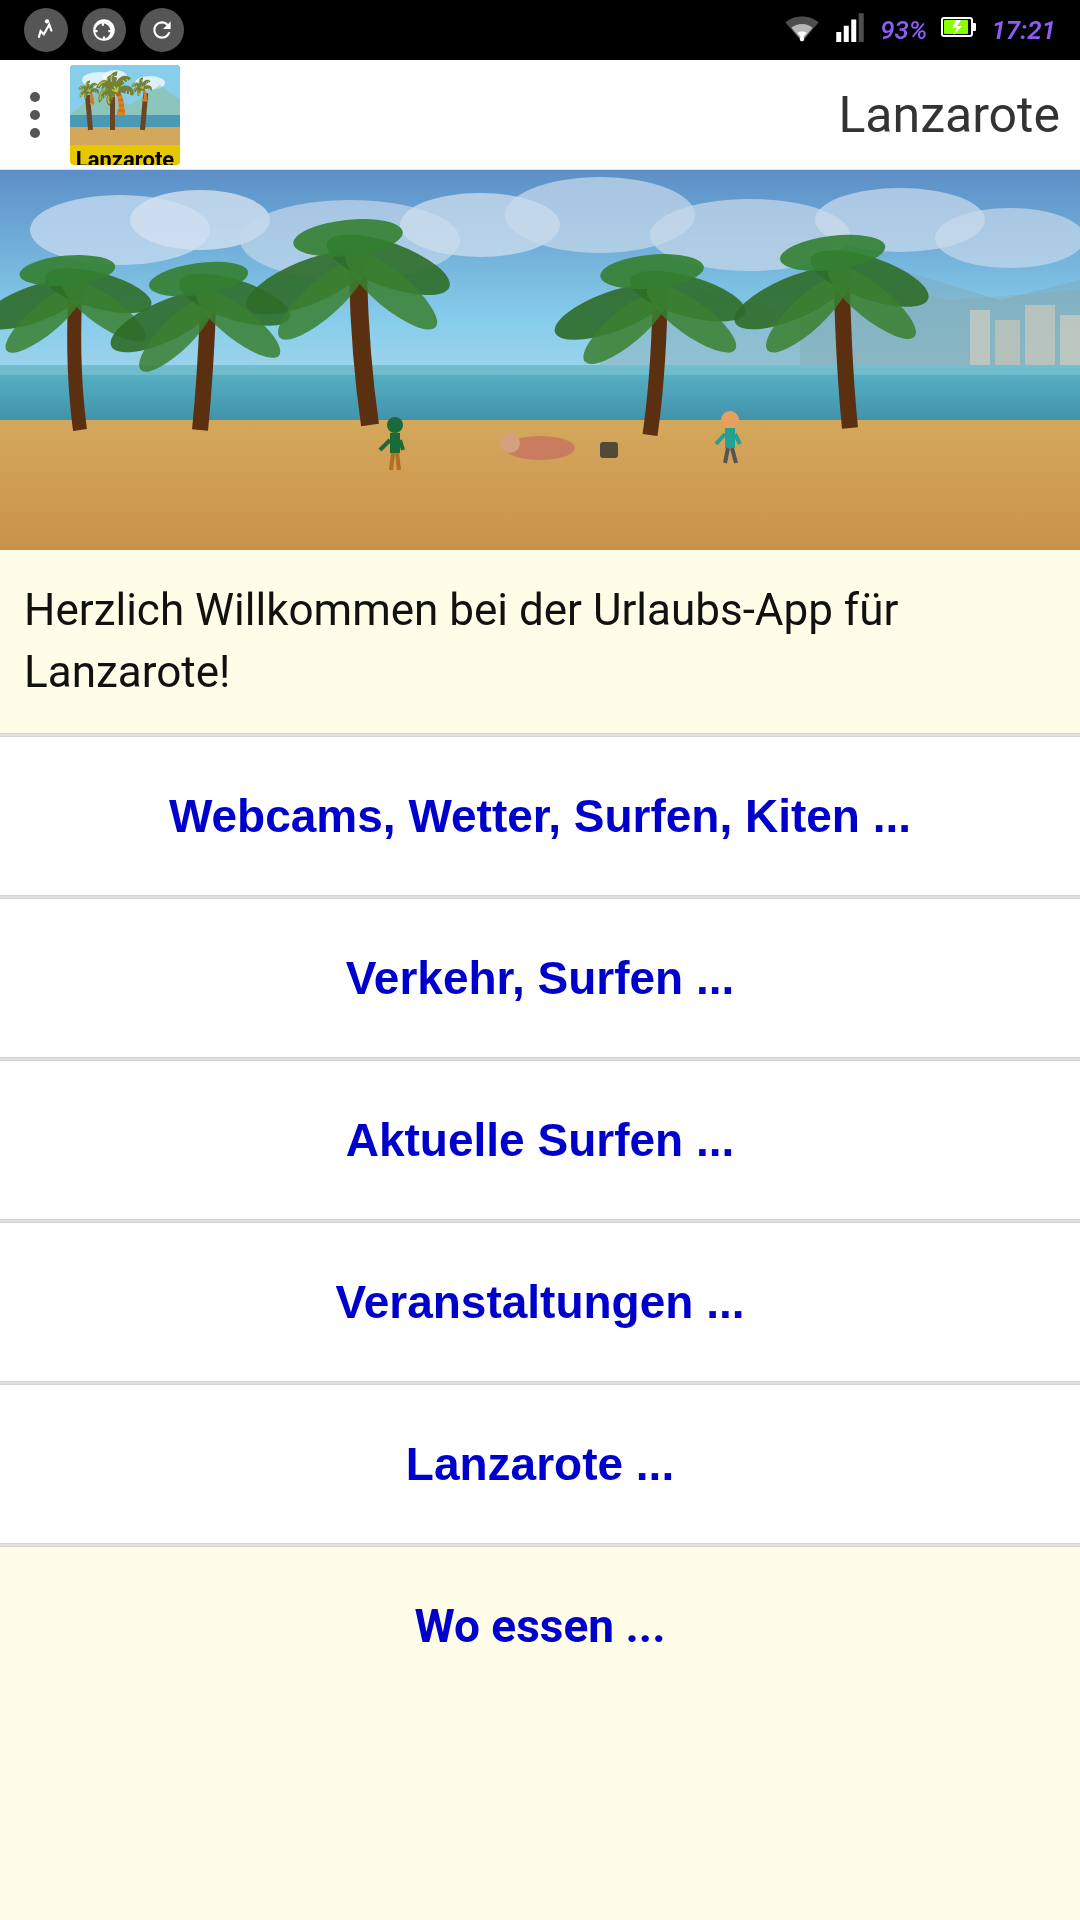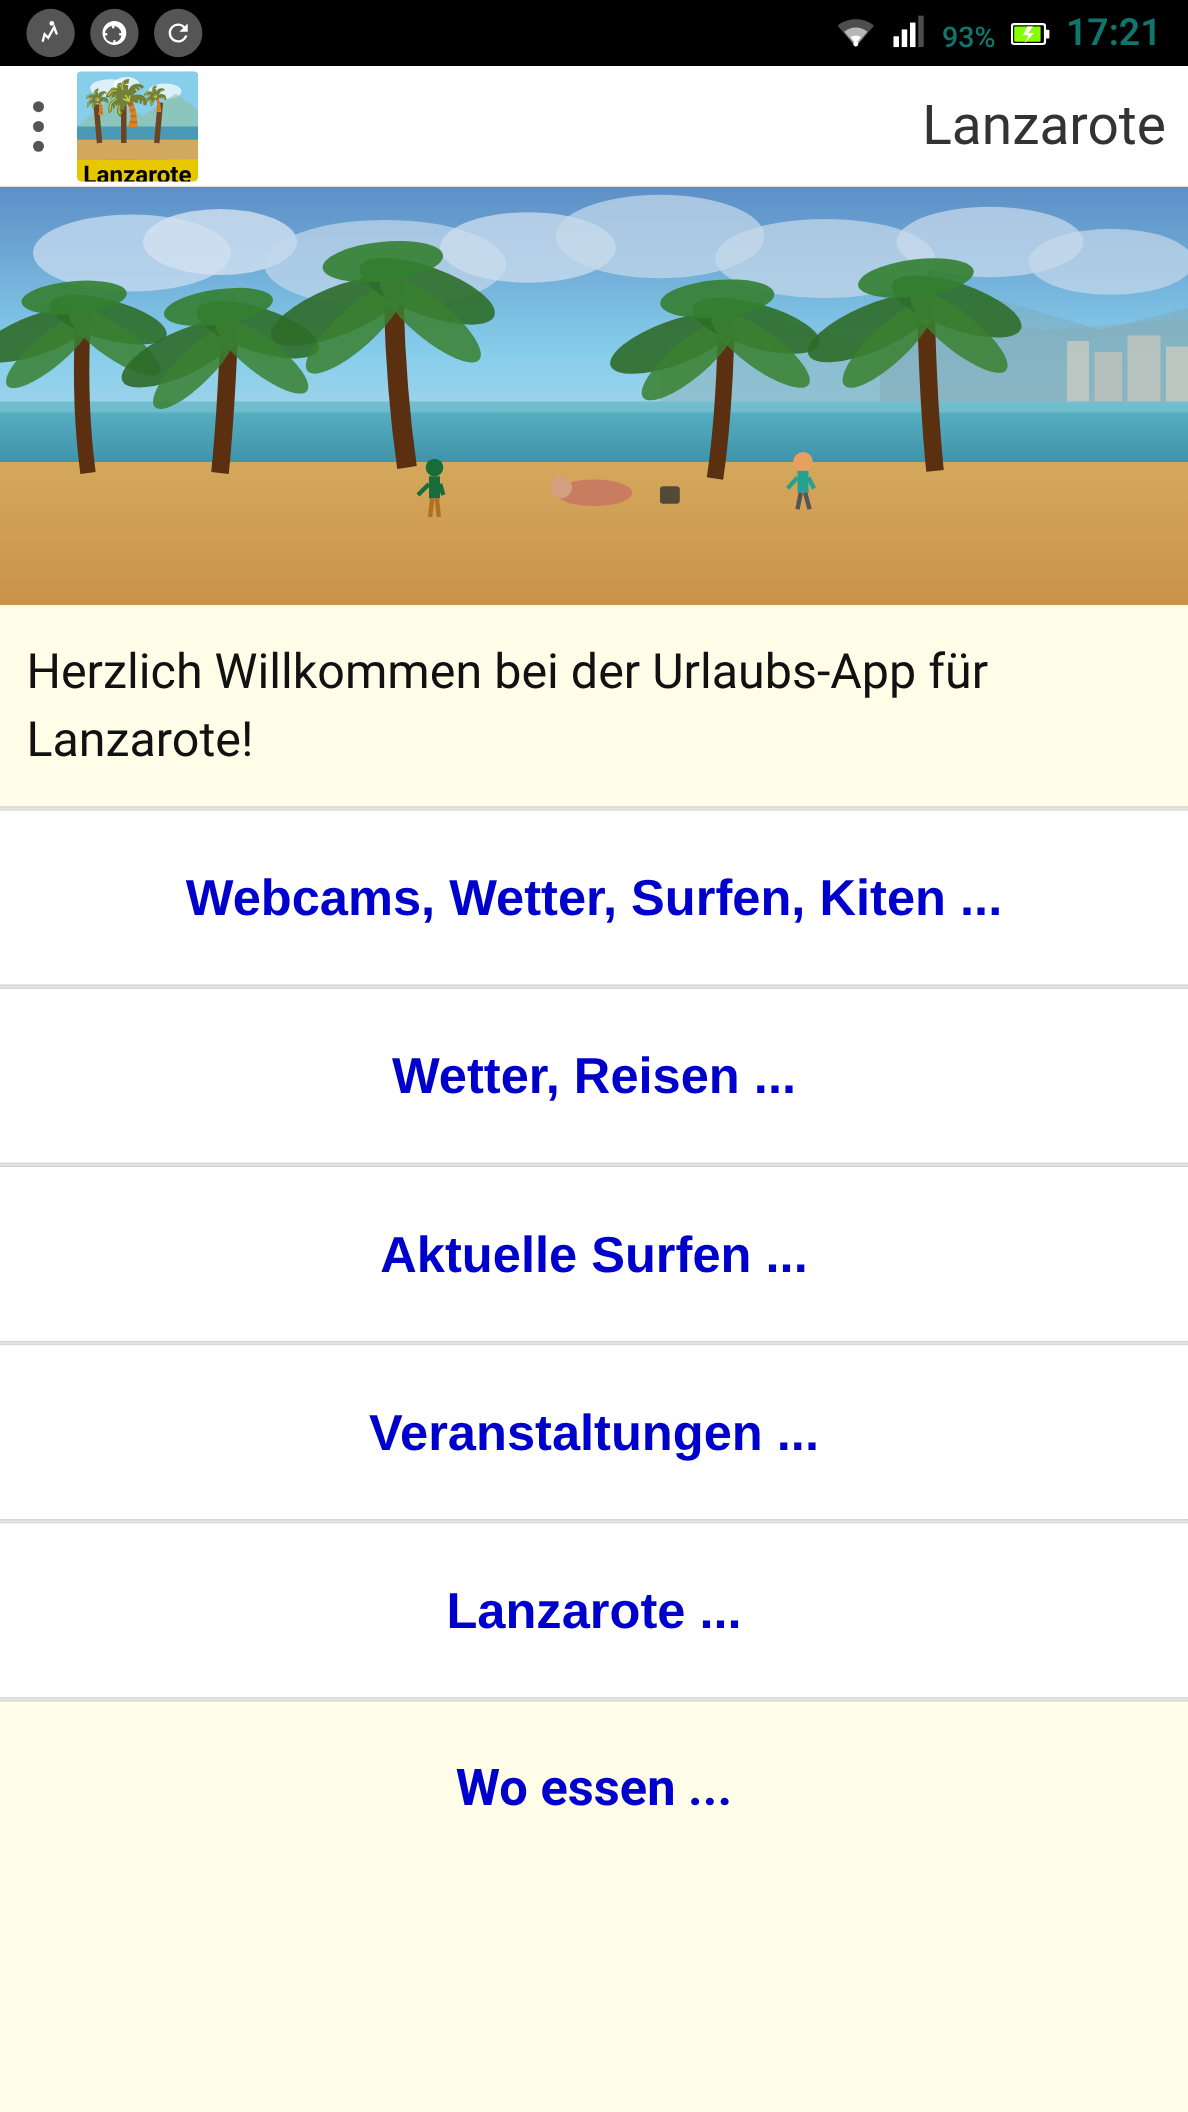--- a/index.html
+++ b/index.html
@@ -34,25 +34,26 @@
       border-radius: 50%;
       background: #555;
       display: flex;
       align-items: center;
       justify-content: center;
       color: #fff;
       font-size: 20px;
     }
     .status-bar-right {
       display: flex;
-      align-items: flex-end;
+      align-items: center;
       gap: 14px;
-      color: #0f766e;
+      color: #8b5cf6;
       font-size: 26px;
       font-weight: 500;
+      font-style: italic;
     }
 
     
     .app-bar {
       width: 100%;
       height: 110px;
       background: #fff;
       display: flex;
       align-items: center;
       padding: 0 20px;
@@ -219,21 +220,21 @@
     <span>
       <svg width="36" height="24" viewBox="0 0 36 24" fill="white">
         <rect x="1" y="3" width="30" height="18" rx="2" ry="2" stroke="white" stroke-width="2" fill="none"></rect>
         <rect x="31" y="8" width="4" height="8" rx="1" fill="white"></rect>
         <rect x="3" y="5" width="24" height="14" rx="1" fill="#88ff00"></rect>
 
         <path d="M15 5l-4 8h5l-4 8 9-10h-5l4-6z" fill="white"></path>
       </svg>
     </span>
 
-    <span style="font-size:34px; font-weight:600;">17:21</span>
+    <span style="font-size:26px; font-weight:600;">17:21</span>
   </div>
 </div>
 
 <div class="app-bar">
   <div class="menu-dots">
     <div class="dot"></div>
     <div class="dot"></div>
     <div class="dot"></div>
   </div>
   <div class="app-icon-container">
@@ -395,21 +396,21 @@
 
 <div class="welcome-section">
   <span>Herzlich Willkommen bei der Urlaubs-App für Lanzarote!</span>
 </div>
 
 <div class="divider"></div>
 
 <button class="menu-button">Webcams, Wetter, Surfen, Kiten ...</button>
 <div class="divider"></div>
 
-<button class="menu-button">Wetter, Reisen ...</button>
+<button class="menu-button">Verkehr, Surfen ...</button>
 <div class="divider"></div>
 
 <button class="menu-button">Aktuelle Surfen ...</button>
 <div class="divider"></div>
 
 <button class="menu-button">Veranstaltungen ...</button>
 <div class="divider"></div>
 
 <button class="menu-button">Lanzarote ...</button>
 <div class="divider"></div>

